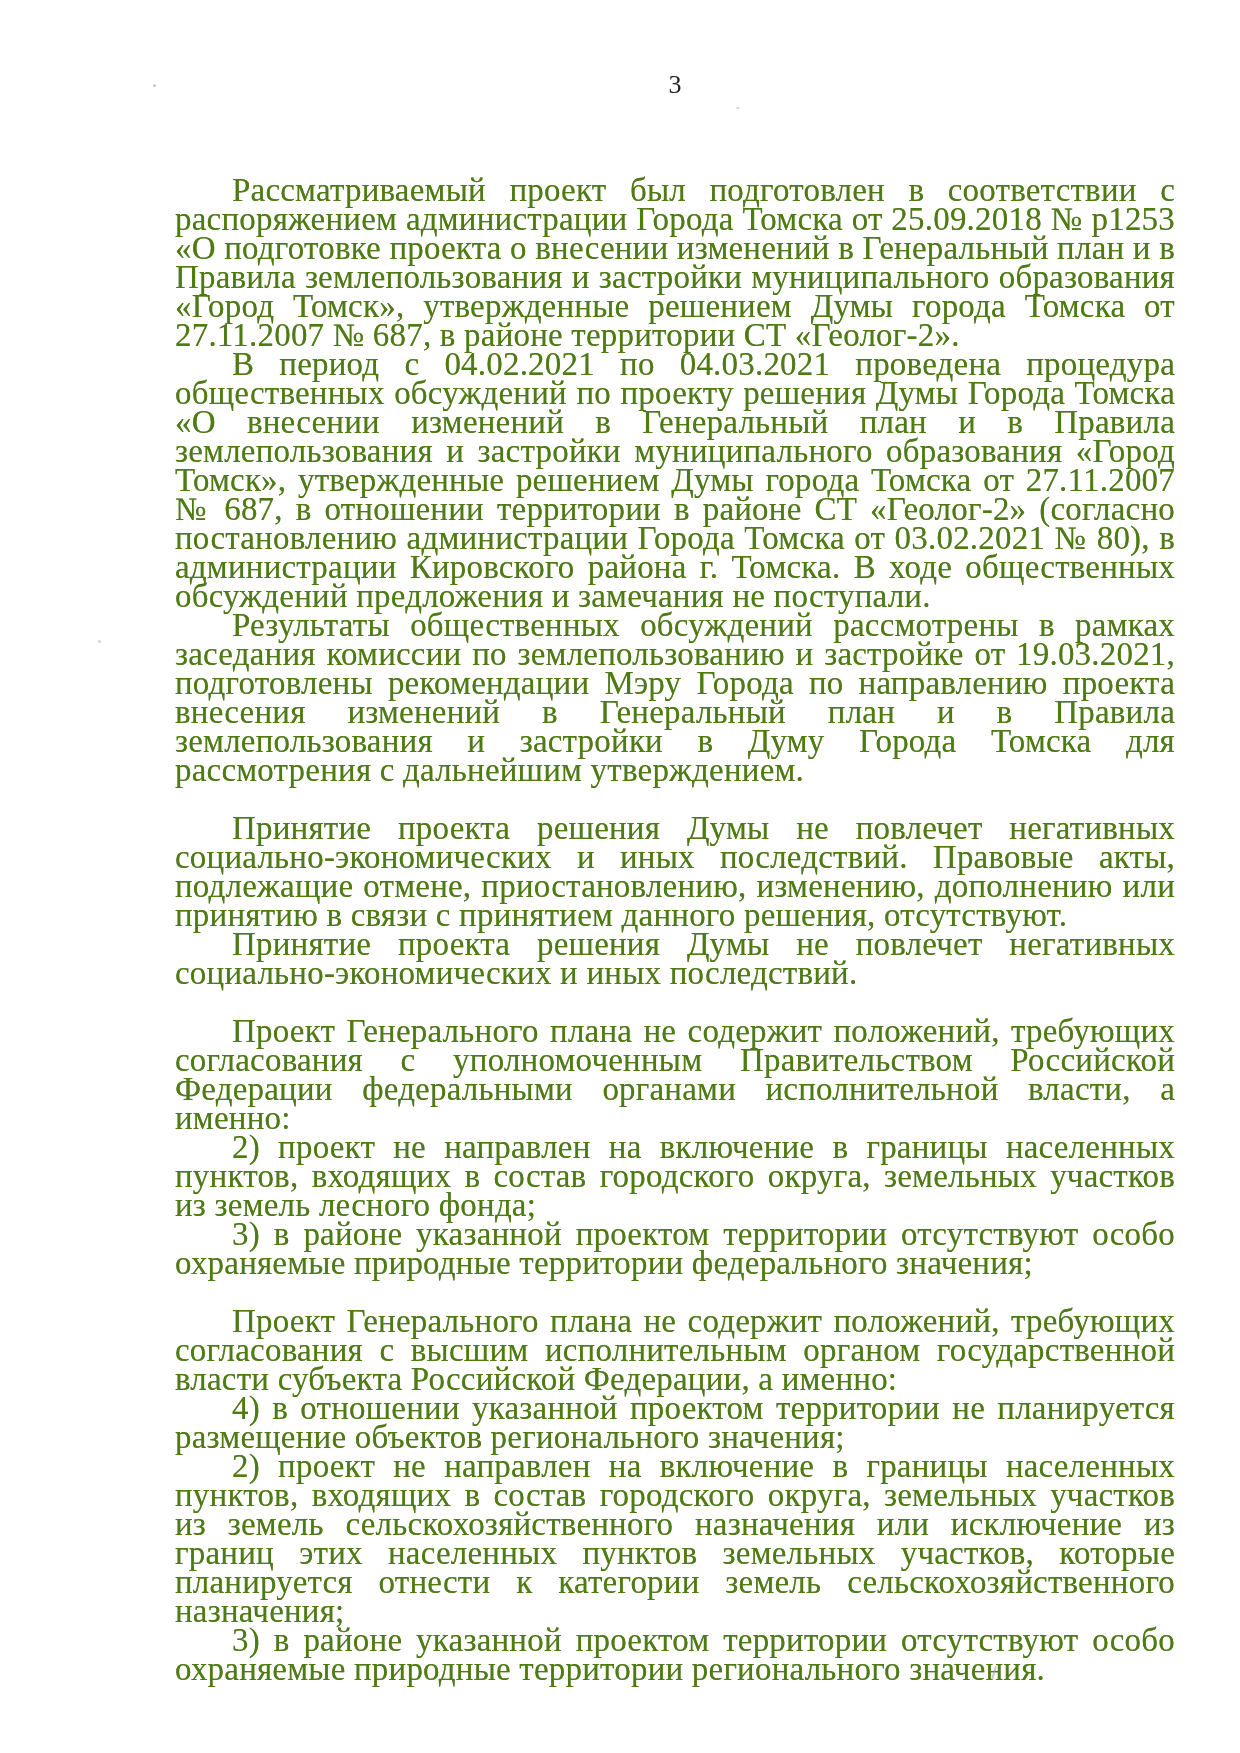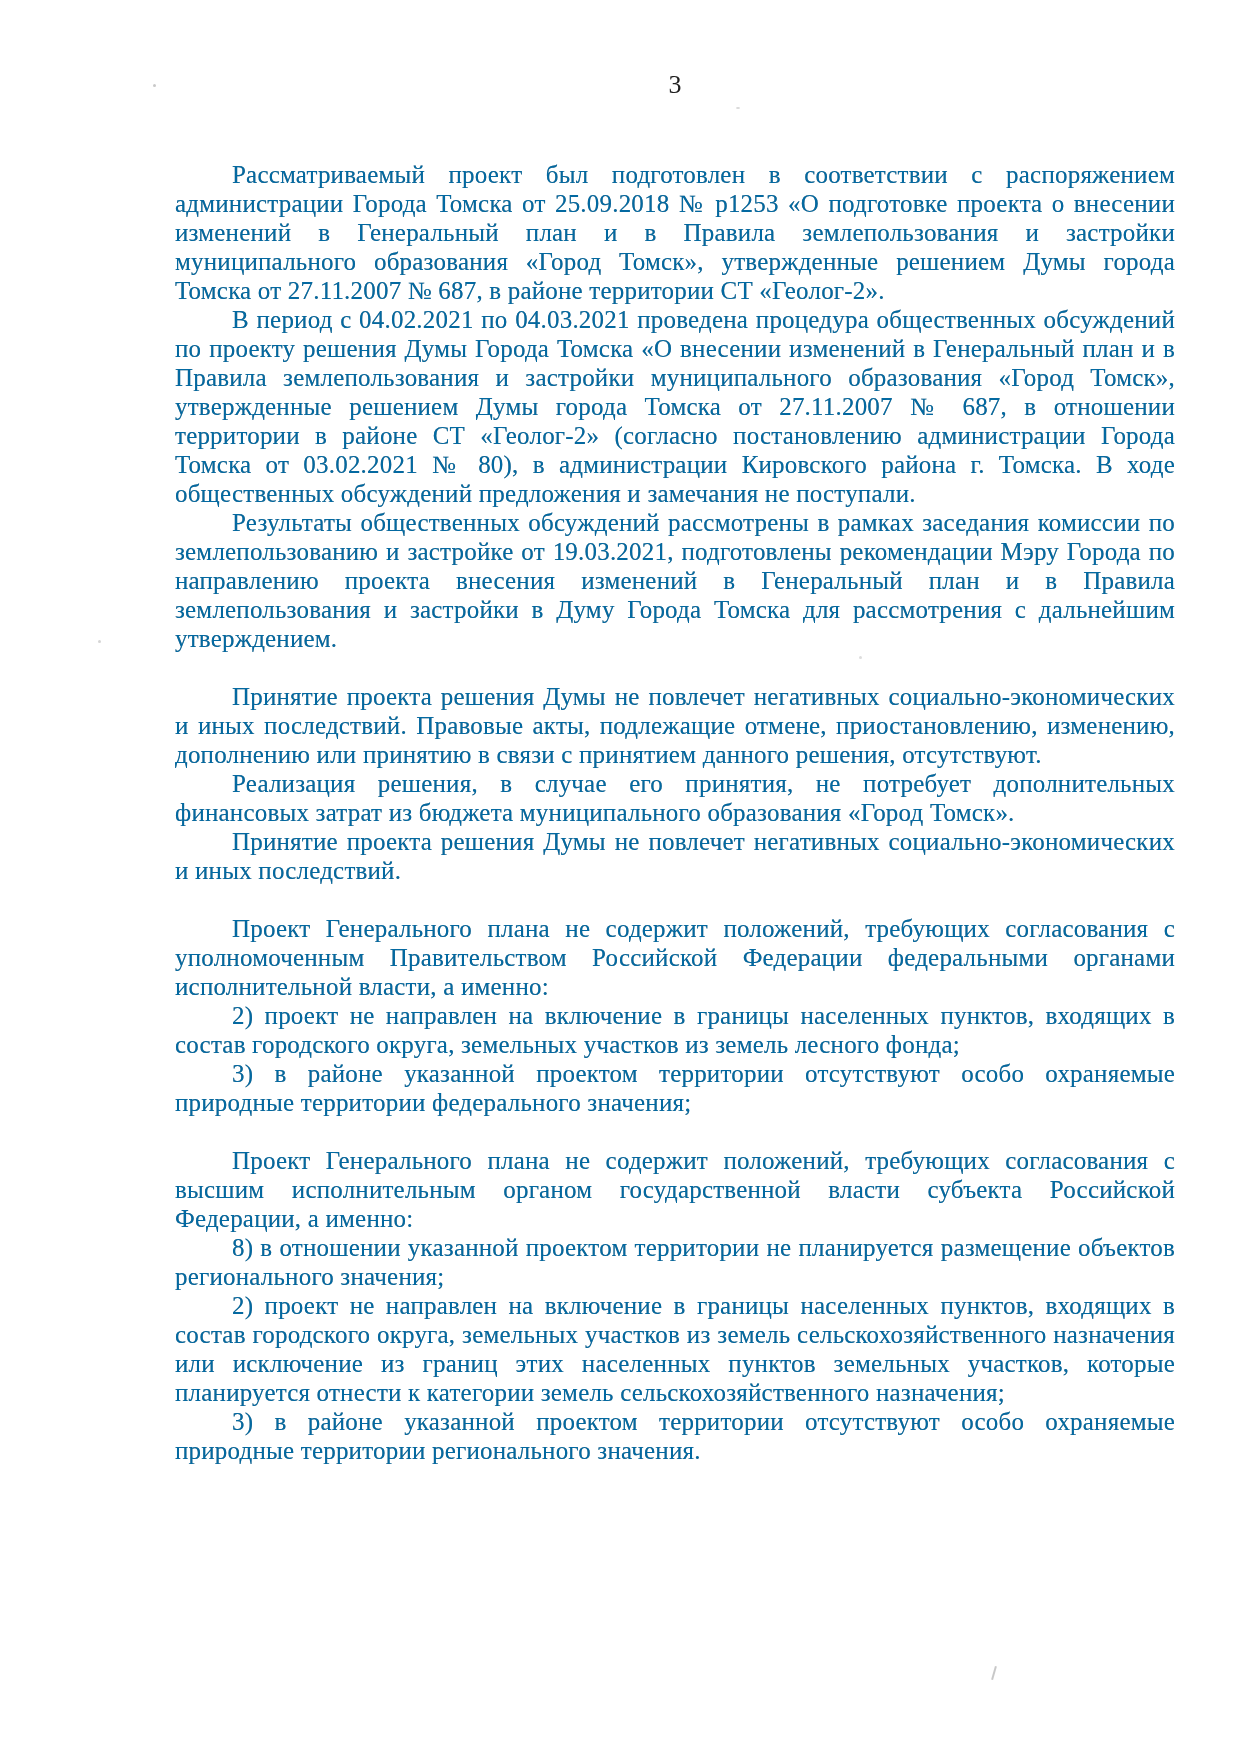--- a/index.html
+++ b/index.html
@@ -23,29 +23,29 @@
     top: 70px;
     left: 175px;
     width: 1000px;
     text-align: center;
     font-size: 26px;
     line-height: 30px;
     color: #1f1f1f;
   }
   .body-text {
     position: absolute;
-    top: 160px;
+    top: 176px;
     left: 175px;
     width: 1000px;
-    font-size: 25px;
+    font-size: 33px;
     line-height: 29px;
     text-align: justify;
     text-justify: inter-word;
     letter-spacing: 0.2px;
-    color: #0369a1;
+    color: #4d7c0f;
     
     text-shadow: 0 0 0.5px rgba(30,30,30,0.45);
   }
   .body-text p {
     margin: 0;
     padding: 0;
     text-indent: 57px;
   }
   .sec-gap {
     margin-top: 29px !important;
@@ -77,27 +77,26 @@
 
 <div class="page">
 
   <div class="page-number">3</div>
 
   <div class="body-text">
     <p>Рассматриваемый проект был подготовлен в соответствии с распоряжением администрации Города Томска от 25.09.2018 № р1253 «О подготовке проекта о внесении изменений в Генеральный план и в Правила землепользования и застройки муниципального образования «Город Томск», утвержденные решением Думы города Томска от 27.11.2007 № 687, в районе территории СТ «Геолог-2».</p>
     <p>В период с 04.02.2021 по 04.03.2021 проведена процедура общественных обсуждений по проекту решения Думы Города Томска «О внесении изменений в Генеральный план и в Правила землепользования и застройки муниципального образования «Город Томск», утвержденные решением Думы города Томска от 27.11.2007 № 687, в отношении территории в районе СТ «Геолог-2» (согласно постановлению администрации Города Томска от 03.02.2021 № 80), в администрации Кировского района г. Томска. В ходе общественных обсуждений предложения и замечания не поступали.</p>
     <p>Результаты общественных обсуждений рассмотрены в рамках заседания комиссии по землепользованию и застройке от 19.03.2021, подготовлены рекомендации Мэру Города по направлению проекта внесения изменений в Генеральный план и в Правила землепользования и застройки в Думу Города Томска для рассмотрения с дальнейшим утверждением.</p>
     <p class="sec-gap">Принятие проекта решения Думы не повлечет негативных социально-экономических и иных последствий. Правовые акты, подлежащие отмене, приостановлению, изменению, дополнению или принятию в связи с принятием данного решения, отсутствуют.</p>
-    <p>Реализация решения, в случае его принятия, не потребует дополнительных финансовых затрат из бюджета муниципального образования «Город Томск».</p>
     <p>Принятие проекта решения Думы не повлечет негативных социально-экономических и иных последствий.</p>
     <p class="sec-gap">Проект Генерального плана не содержит положений, требующих согласования с уполномоченным Правительством Российской Федерации федеральными органами исполнительной власти, а именно:</p>
     <p>2) проект не направлен на включение в границы населенных пунктов, входящих в состав городского округа, земельных участков из земель лесного фонда;</p>
     <p>3) в районе указанной проектом территории отсутствуют особо охраняемые природные территории федерального значения;</p>
     <p class="sec-gap">Проект Генерального плана не содержит положений, требующих согласования с высшим исполнительным органом государственной власти субъекта Российской Федерации, а именно:</p>
-    <p>8) в отношении указанной проектом территории не планируется размещение объектов регионального значения;</p>
+    <p>4) в отношении указанной проектом территории не планируется размещение объектов регионального значения;</p>
     <p>2) проект не направлен на включение в границы населенных пунктов, входящих в состав городского округа, земельных участков из земель сельскохозяйственного назначения или исключение из границ этих населенных пунктов земельных участков, которые планируется отнести к категории земель сельскохозяйственного назначения;</p>
     <p>3) в районе указанной проектом территории отсутствуют особо охраняемые природные территории регионального значения.</p>
   </div>
 
   <div class="speck speck-1"></div>
   <div class="speck speck-2"></div>
   <div class="speck speck-3"></div>
   <div class="speck speck-4"></div>
   <div class="scratch"></div>
 

